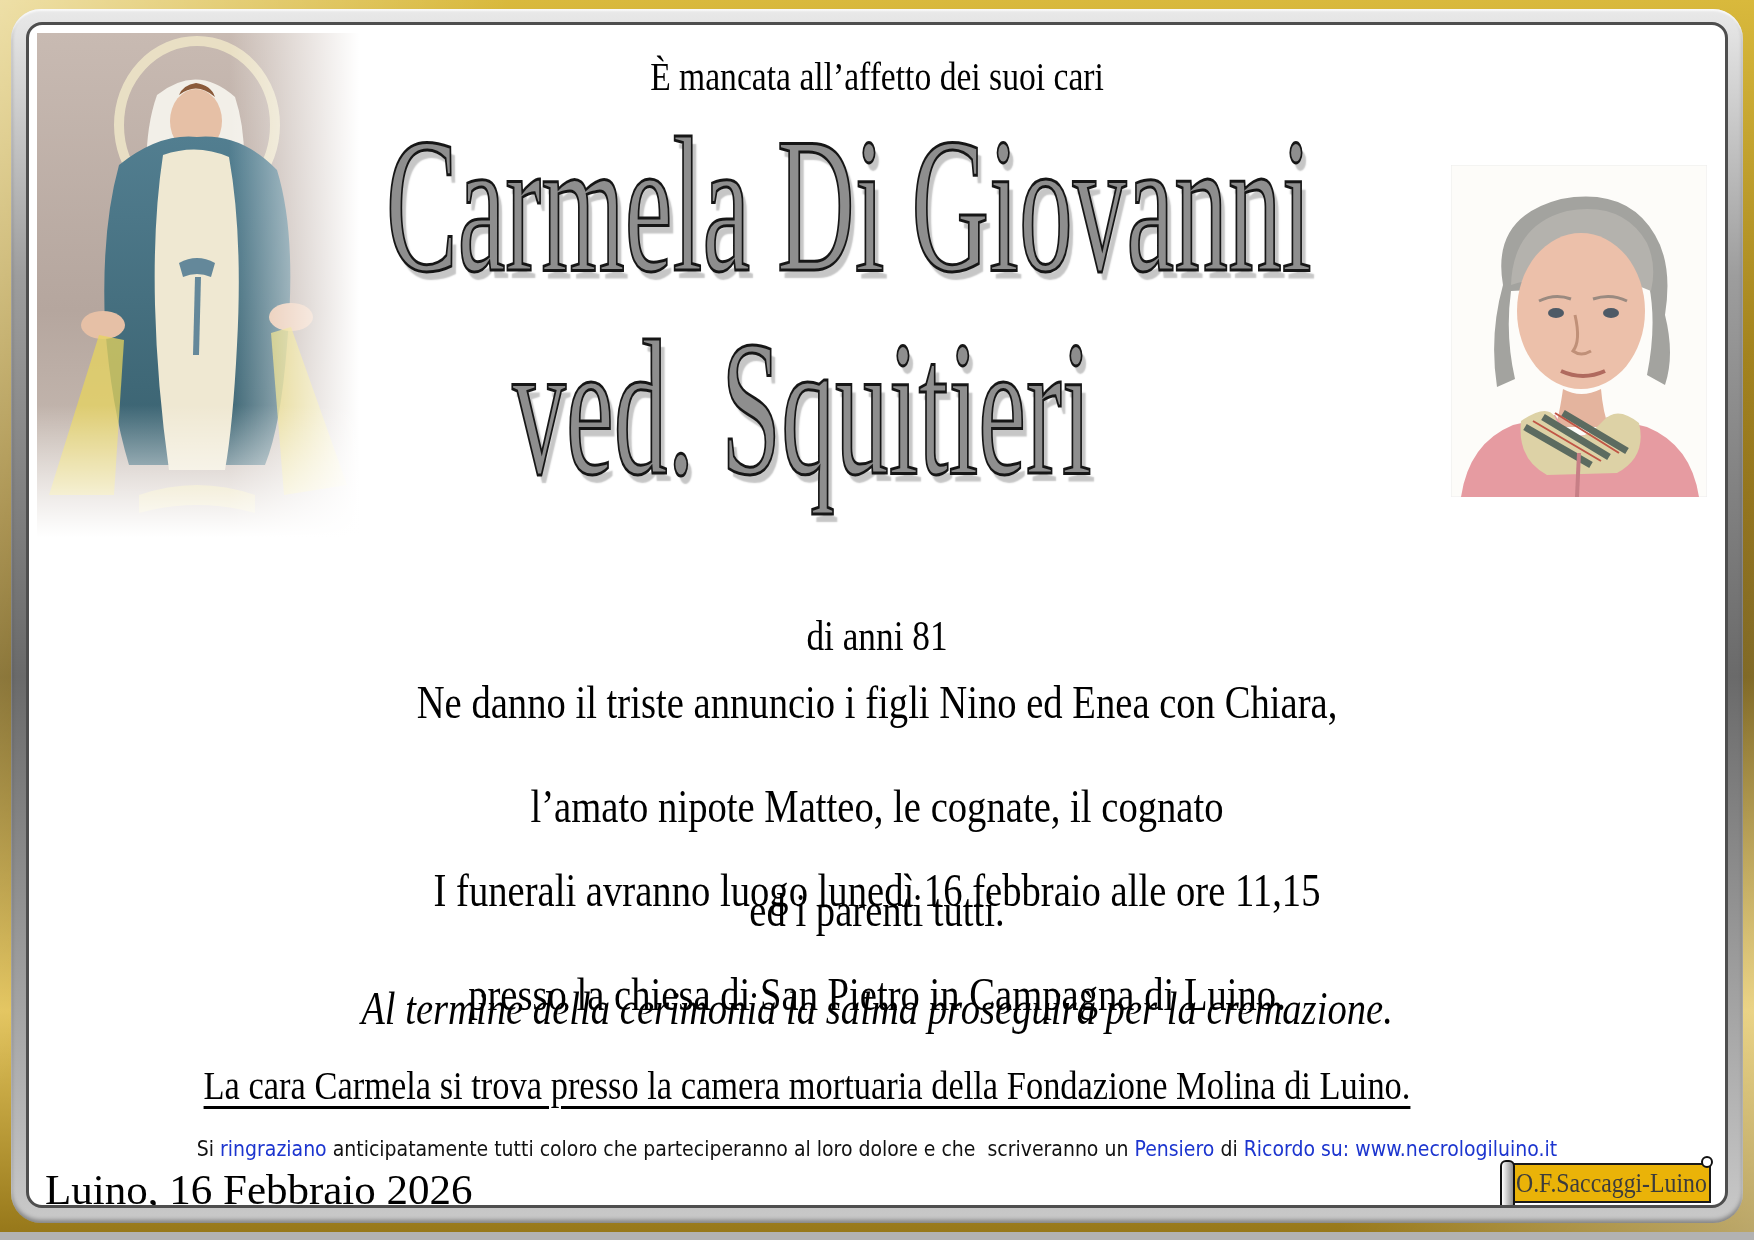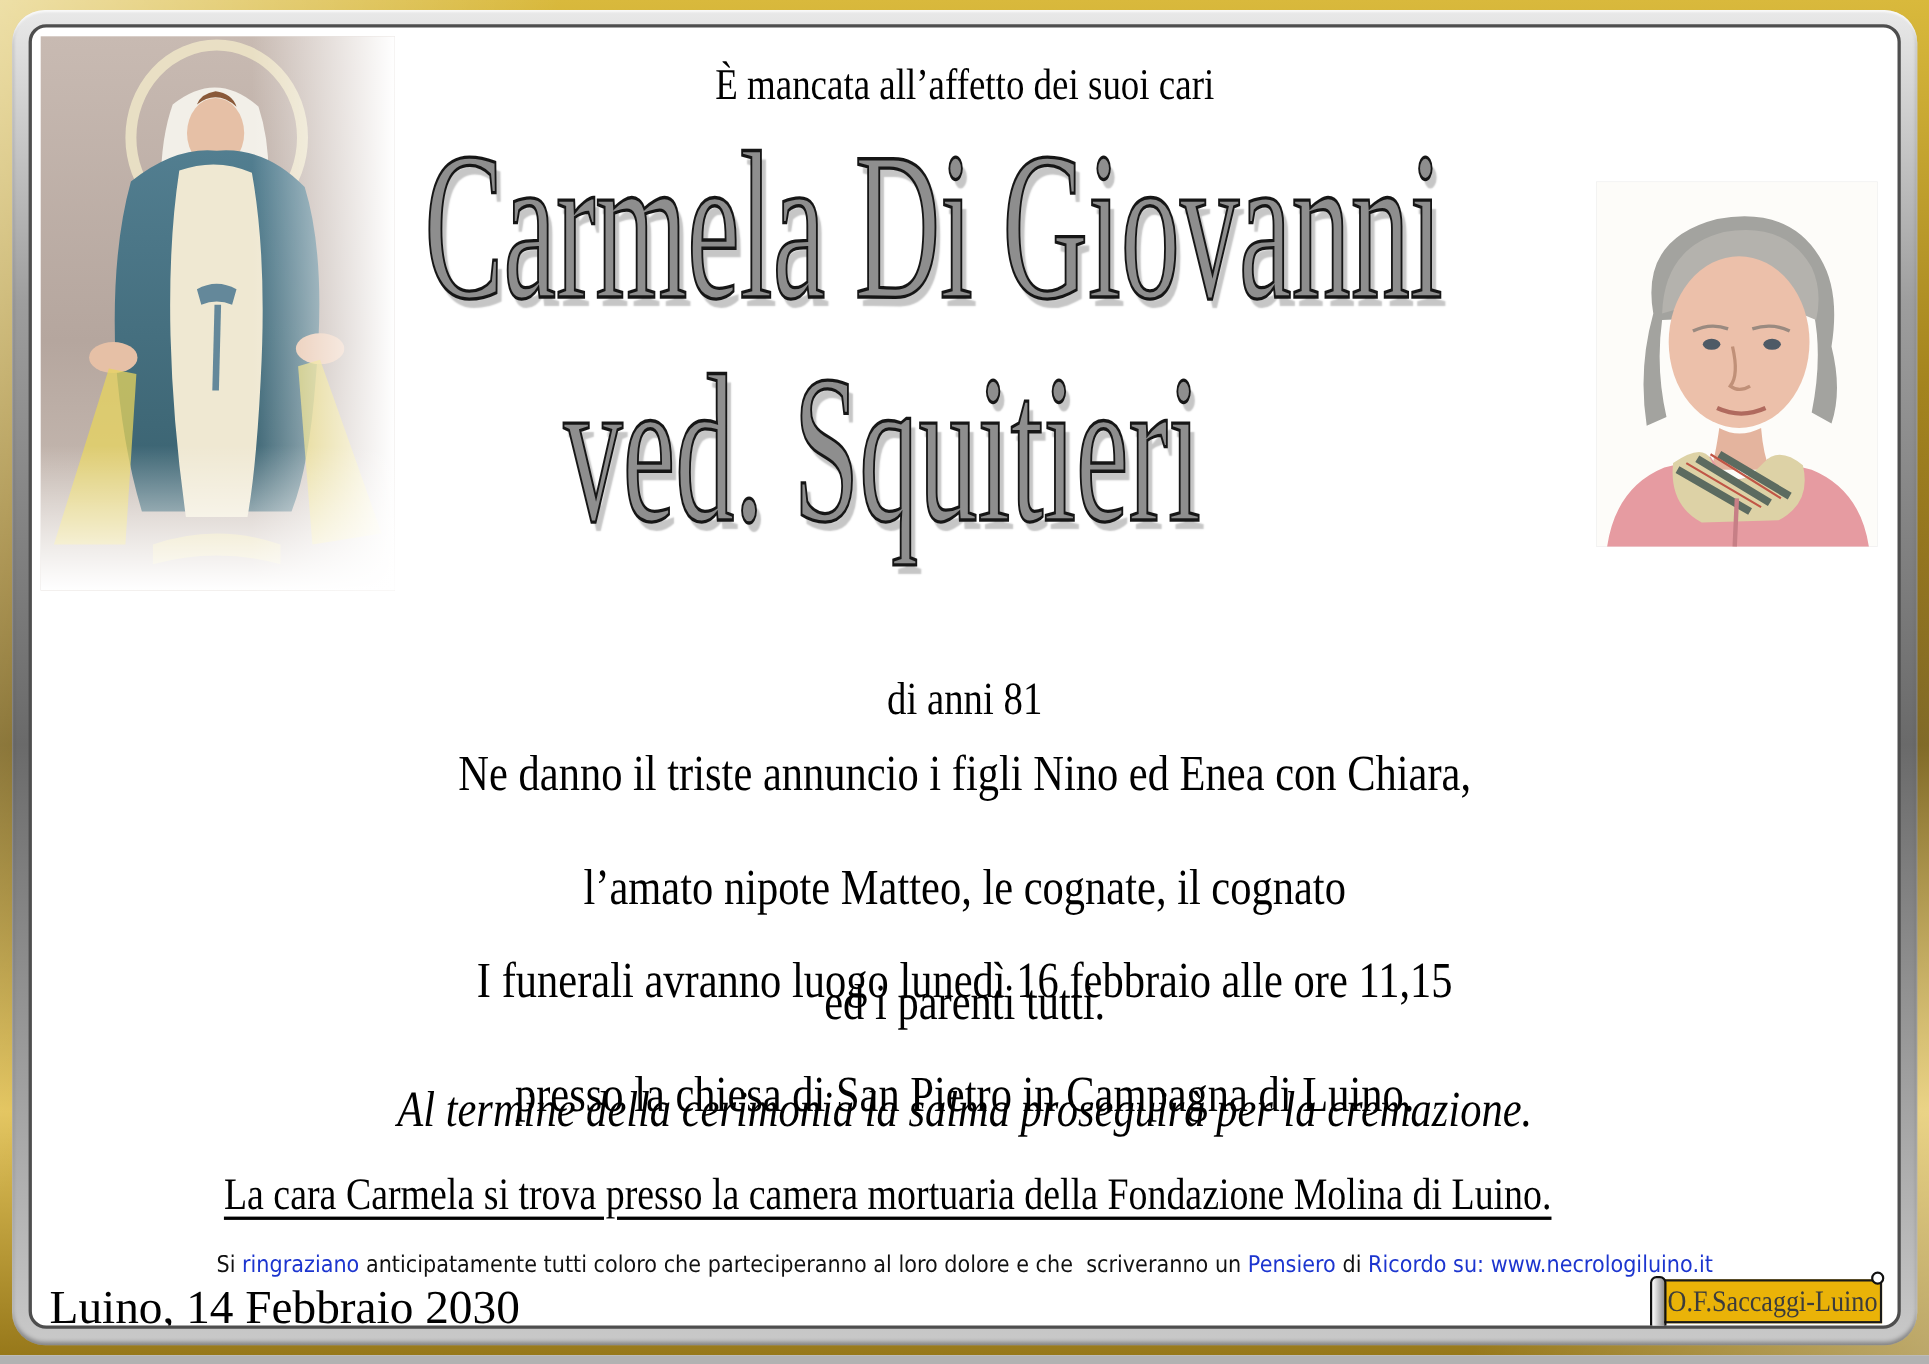--- a/index.html
+++ b/index.html
@@ -172,21 +172,21 @@
 
         <div class="serif-line funeral"><span>I funerali avranno luogo lunedì 16 febbraio alle ore 11,15</span><br>
 <span>presso la chiesa di San Pietro in Campagna di Luino.</span></div>
 
         <div class="serif-line cremation">Al termine della cerimonia la salma proseguirà per la cremazione.</div>
 
         <div class="serif-line mortuary">La cara Carmela si trova presso la camera mortuaria della Fondazione Molina di Luino.</div>
 
         <div class="thanks"><span>Si </span><span class="link">ringraziano</span><span> anticipatamente tutti coloro che parteciperanno al loro dolore e che  scriveranno un </span><span class="link">Pensiero</span><span> di </span><span class="link">Ricordo</span><span class="link"> su: </span><span class="link">www.necrologiluino.it</span></div>
 
-        <div class="date-line">Luino, 14 Febbraio 2030</div>
+        <div class="date-line">Luino, 16 Febbraio 2026</div>
 
         <div class="stamp">
           <span class="stamp-rod"></span>
           <span class="stamp-curl"></span>
           <span class="stamp-label">O.F.Saccaggi-Luino</span>
         </div>
 
       </div>
     </div>
   </div>

